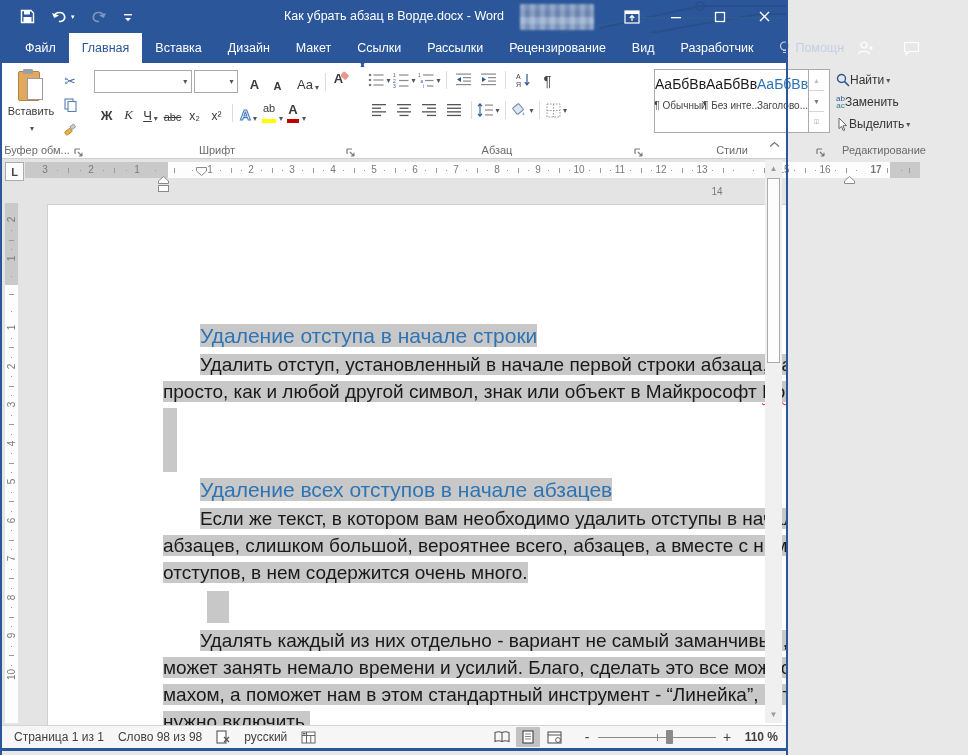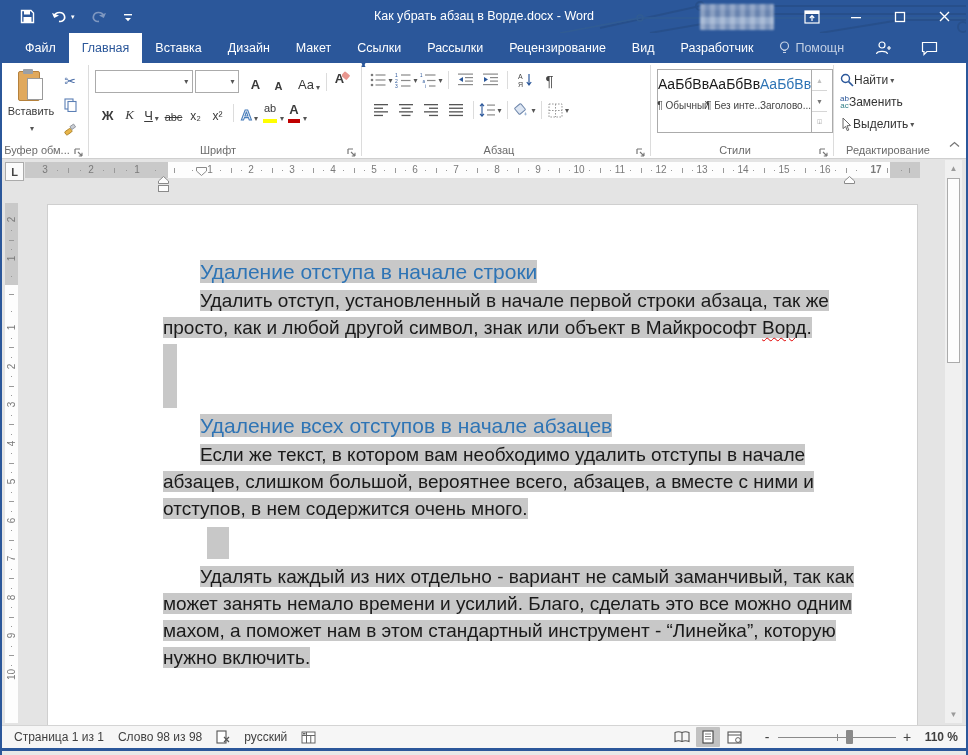--- a/index.html
+++ b/index.html
@@ -1,18 +1,18 @@
 <!DOCTYPE html>
 <html><head>
 <meta charset="utf-8">
 <style>
   html,body{margin:0;padding:0;}
   body{width:968px;height:755px;overflow:hidden;font-family:"Liberation Sans",sans-serif;background:#e8e8e8;
        -webkit-font-smoothing:antialiased;}
-  .window{position:relative;width:968px;height:755px;background:#86efac;}
+  .window{position:relative;width:788px;height:755px;background:#86efac;}
   .edge{position:absolute;top:0;bottom:0;width:2px;background:#2b579a;z-index:50;}
   .edge.l{left:0}.edge.r{right:0}
 
   
   .titlebar{position:relative;height:33px;background:#2b579a;display:flex;align-items:center;color:#fff;overflow:hidden;}
   .deco{position:absolute;inset:0;pointer-events:none;opacity:.55;}
   .qat{position:relative;display:flex;align-items:center;gap:16px;padding-left:20px;z-index:2;}
   .qbtn{display:flex;align-items:center;gap:3px;cursor:default;}
   .title-text{position:absolute;left:0;right:0;top:0;height:33px;line-height:33px;text-align:center;font-size:12.5px;color:#fff;z-index:1;}
   .tb-right{position:absolute;right:2px;top:0;height:33px;display:flex;align-items:center;z-index:2;}
@@ -106,21 +106,21 @@
   .vseg{position:absolute;left:0;width:13px;}
   .vseg.grey{background:#c9c9c9;}
   .vseg.white{background:#fdfdfd;}
   .vnum{position:absolute;left:1px;font-size:10px;color:#7a7a7a;transform:rotate(-90deg);transform-origin:center;width:11px;text-align:center;}
   .vtick{position:absolute;left:4px;height:1px;width:5px;background:#9a9a9a;}
   .vdot{position:absolute;left:6px;width:1px;height:1px;background:#9a9a9a;}
 
   
   .docarea{position:relative;height:526px;background:#e4e4e4;overflow:hidden;}
   .page{position:absolute;left:47px;top:3px;width:871px;height:560px;background:#fff;border:1px solid #cfcfcf;box-sizing:border-box;}
-  .content{padding:52px 0 0 115px;width:692px;font-size:19px;line-height:27px;color:#1a1a1a;}
+  .content{padding:116px 0 0 115px;width:692px;font-size:19px;line-height:27px;color:#1a1a1a;}
   .h1{font-size:21px;line-height:30px;color:#2e74b5;text-indent:37px;margin:0;font-weight:normal;}
   .para{margin:0;text-indent:37px;}
   .sel{background:#c8c8c8;}
   .strip{background:#c8c8c8;}
   .strip1{width:14px;height:64px;margin:3px 0 3px 0;}
   .strip2{width:22px;height:32px;margin:5px 0 4px 44px;}
   .misspell{text-decoration:underline;text-decoration-style:wavy;text-decoration-color:#e00000;text-decoration-thickness:1px;text-underline-offset:3px;}
 
   
   .scrollbar{position:absolute;right:6px;top:160px;width:17px;height:563px;background:#f0f0f0;z-index:6;display:flex;flex-direction:column;align-items:center;}
@@ -575,21 +575,21 @@
         <span class="rnum" style="left: 308px;">4</span>
         <span class="rnum" style="left: 349px;">5</span>
         <span class="rnum" style="left: 390px;">6</span>
         <span class="rnum" style="left: 431px;">7</span>
         <span class="rnum" style="left: 472px;">8</span>
         <span class="rnum" style="left: 513px;">9</span>
         <span class="rnum" style="left: 554px;">10</span>
         <span class="rnum" style="left: 595px;">11</span>
         <span class="rnum" style="left: 636px;">12</span>
         <span class="rnum" style="left: 677px;">13</span>
-        <span class="rnum" style="left: 718px;">14</span>
+        <span class="rnum" style="left: 692px; margin-top: 22px;">14</span>
         <span class="rnum" style="left: 759px;">15</span>
         <span class="rnum" style="left: 800px;">16</span>
         <span class="rnum" style="left: 851px; font-weight: bold;">17</span>
         <span class="rtick" style="left: 43px;"></span>
         <span class="rdot" style="left: 31.5px;"></span>
         <span class="rdot" style="left: 54.5px;"></span>
         <span class="rtick" style="left: 89px;"></span>
         <span class="rdot" style="left: 77.5px;"></span>
         <span class="rdot" style="left: 100.5px;"></span>
         <span class="rtick" style="left: 148.5px;"></span>

